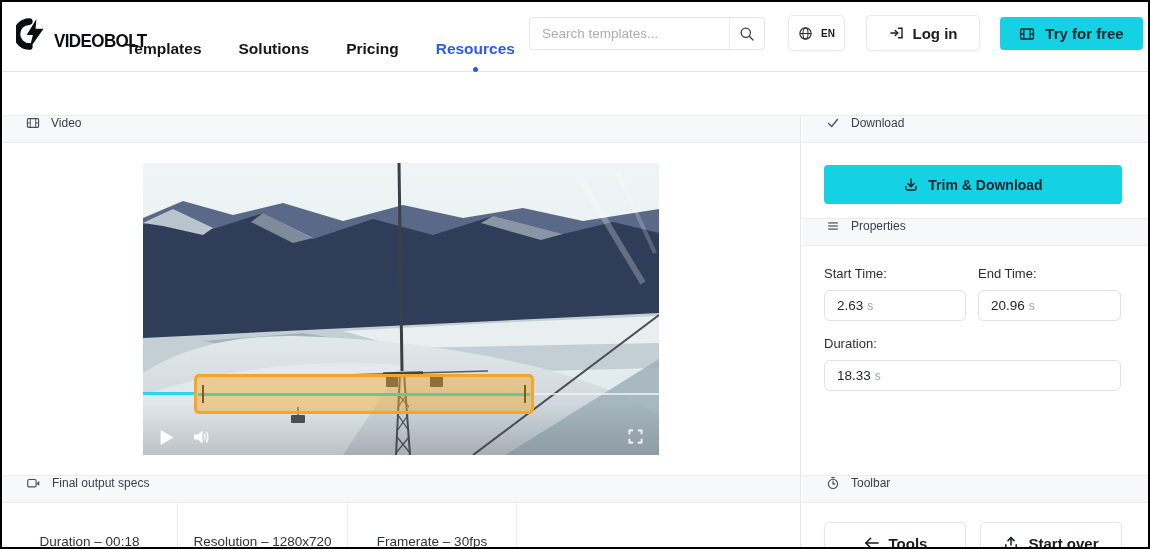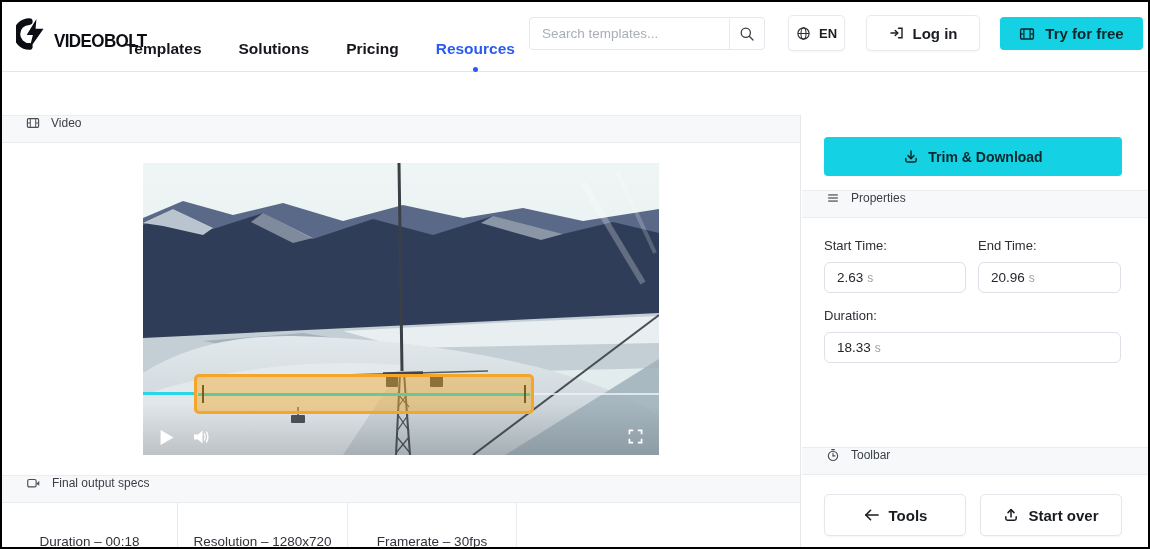--- a/index.html
+++ b/index.html
@@ -28,21 +28,21 @@
   .search input { flex:1; border:none; outline:none; padding:0 10px 0 12px; font-size:13.5px;
     font-family:"Liberation Sans",sans-serif; color:#30343b; background:transparent; }
   .search input::placeholder { color:#a9aeb6; }
   .search .sep { width:1px; height:31px; background:#e8ebef; }
   .search .mag { width:37px; display:flex; align-items:center; justify-content:center; cursor:pointer; color:#3a3e45; }
 
   .pill { position:absolute; top:13px; height:36px; background:#fff; border:1px solid #e7eaee;
     border-radius:5px; display:flex; align-items:center; justify-content:center; gap:8px;
     box-shadow:0 1px 2px rgba(20,30,40,.05); cursor:pointer; color:#1a1d22;
     font-family:"Liberation Sans",sans-serif; }
-  .lang { left:786px; width:57px; font-size:13px; font-weight:600; }
+  .lang { left:786px; width:57px; font-size:10px; font-weight:600; }
   .login { left:864px; width:114px; font-size:15px; font-weight:700; }
   .cta { left:998px; top:15px; height:33px; width:143px; position:absolute; border:none; border-radius:4px;
     background:#14d2e4; display:flex; align-items:center; justify-content:center; gap:10px;
     font-size:15px; font-weight:700; color:#0b262c; cursor:pointer; font-family:"Liberation Sans",sans-serif; }
 
   
   .left-panel { position:absolute; left:0; top:113px; width:799px; bottom:0;
     border-right:1px solid #e5e7ea; display:flex; flex-direction:column; background:#fff; }
   .right-panel { position:absolute; left:800px; right:0; top:113px; bottom:0; display:flex; flex-direction:column; background:#fff; }
 
@@ -260,20 +260,26 @@
     <div class="specs-row">
       <div class="spec-cell">Duration – 00:18</div>
       <div class="spec-cell">Resolution – 1280x720</div>
       <div class="spec-cell">Framerate – 30fps</div>
       <div class="spec-cell empty"></div>
     </div>
   </section>
 
   <aside class="right-panel">
 
+    <div class="sec-header">
+      <svg width="14" height="14" viewBox="0 0 16 16">
+          <polyline points="3,8.5 6.5,12 13,4" fill="none" stroke="currentColor" stroke-width="1.5" stroke-linecap="round" stroke-linejoin="round"></polyline>
+        </svg>
+      <span>Download</span>
+    </div>
     <div class="dl-body">
       <button class="trim-btn">
         <svg width="16" height="16" viewBox="0 0 16 16">
             <line x1="8" y1="2" x2="8" y2="9.3" stroke="#0b262c" stroke-width="1.5" stroke-linecap="round"></line>
             <polyline points="5,6.6 8,9.6 11,6.6" fill="none" stroke="#0b262c" stroke-width="1.5" stroke-linecap="round" stroke-linejoin="round"></polyline>
             <path d="M2.8,9.5 v1.8 q0,1.7 1.7,1.7 h7 q1.7,0 1.7,-1.7 v-1.8" fill="none" stroke="#0b262c" stroke-width="1.5" stroke-linecap="round"></path>
           </svg>
         <span>Trim &amp; Download</span>
       </button>
     </div>

